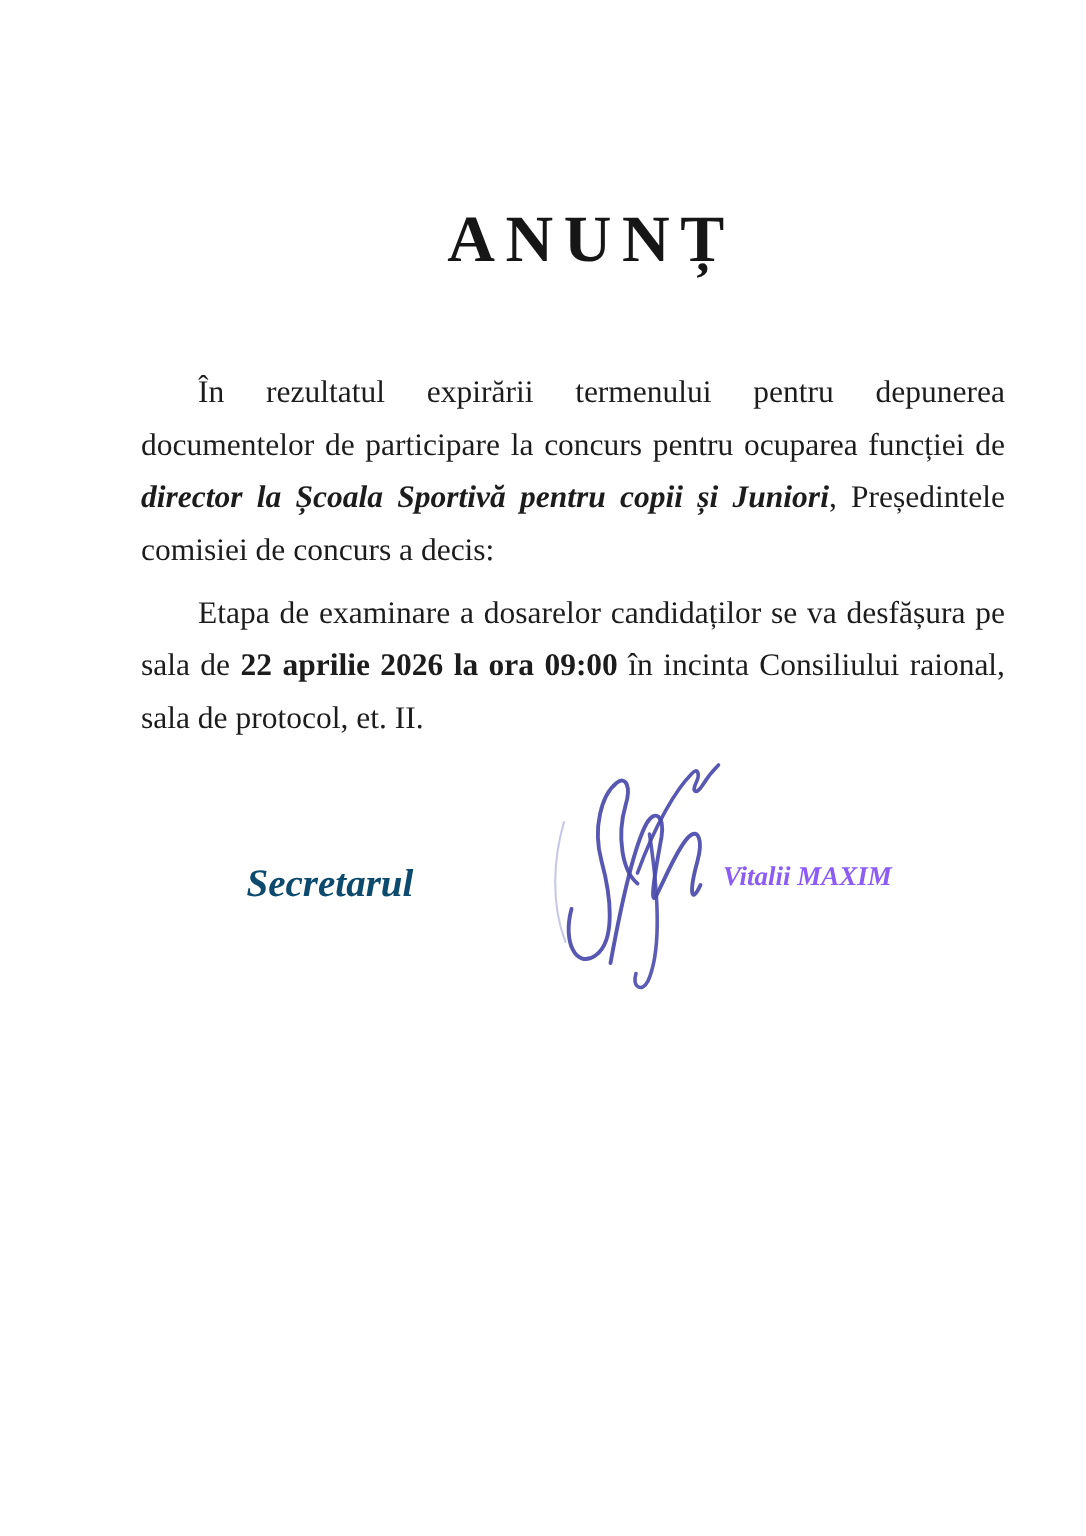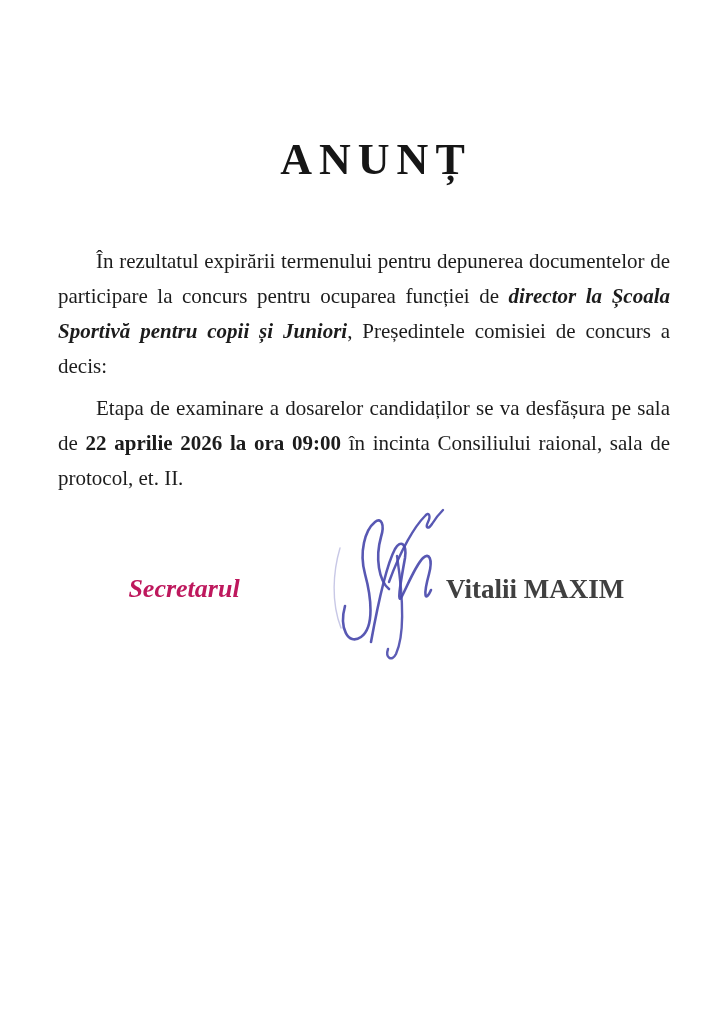--- a/index.html
+++ b/index.html
@@ -10,21 +10,21 @@
   .page {
     position: relative;
     width: 724px;
     height: 1024px;
     margin: 0 auto;
     background: #ffffff;
     color: #1c1c1c;
     font-family: "Liberation Serif", "DejaVu Serif", serif;
     overflow: hidden;
     box-sizing: border-box;
-    padding: 0 54px 0 58px;
+    padding: 0 54px 0 94px;
   }
   .doc-title {
     margin: 138px 0 0 0;
     padding-left: 24px; 
     text-align: center;
     font-size: 44px;
     line-height: 1;
     font-weight: bold;
     letter-spacing: 0.16em;
     color: #161616;
@@ -49,30 +49,31 @@
   .sig-role {
     position: absolute;
     left: 6px;
     top: 42px;
     width: 240px;
     text-align: center;
     font-size: 26px;
     line-height: 37px;
     font-weight: bold;
     font-style: italic;
-    color: #be185d;
+    color: #0c4a6e;
   }
   .sig-name {
     position: absolute;
     left: 388px;
     top: 46px;
-    font-size: 27px;
+    font-size: 18px;
     font-weight: bold;
+    font-style: italic;
     white-space: nowrap;
-    color: #404040;
+    color: #8b5cf6;
   }
   .sig-ink {
     position: absolute;
     left: 272px;
     top: -42px;
     width: 116px;
     height: 176px;
   }
 </style>
 </head>

